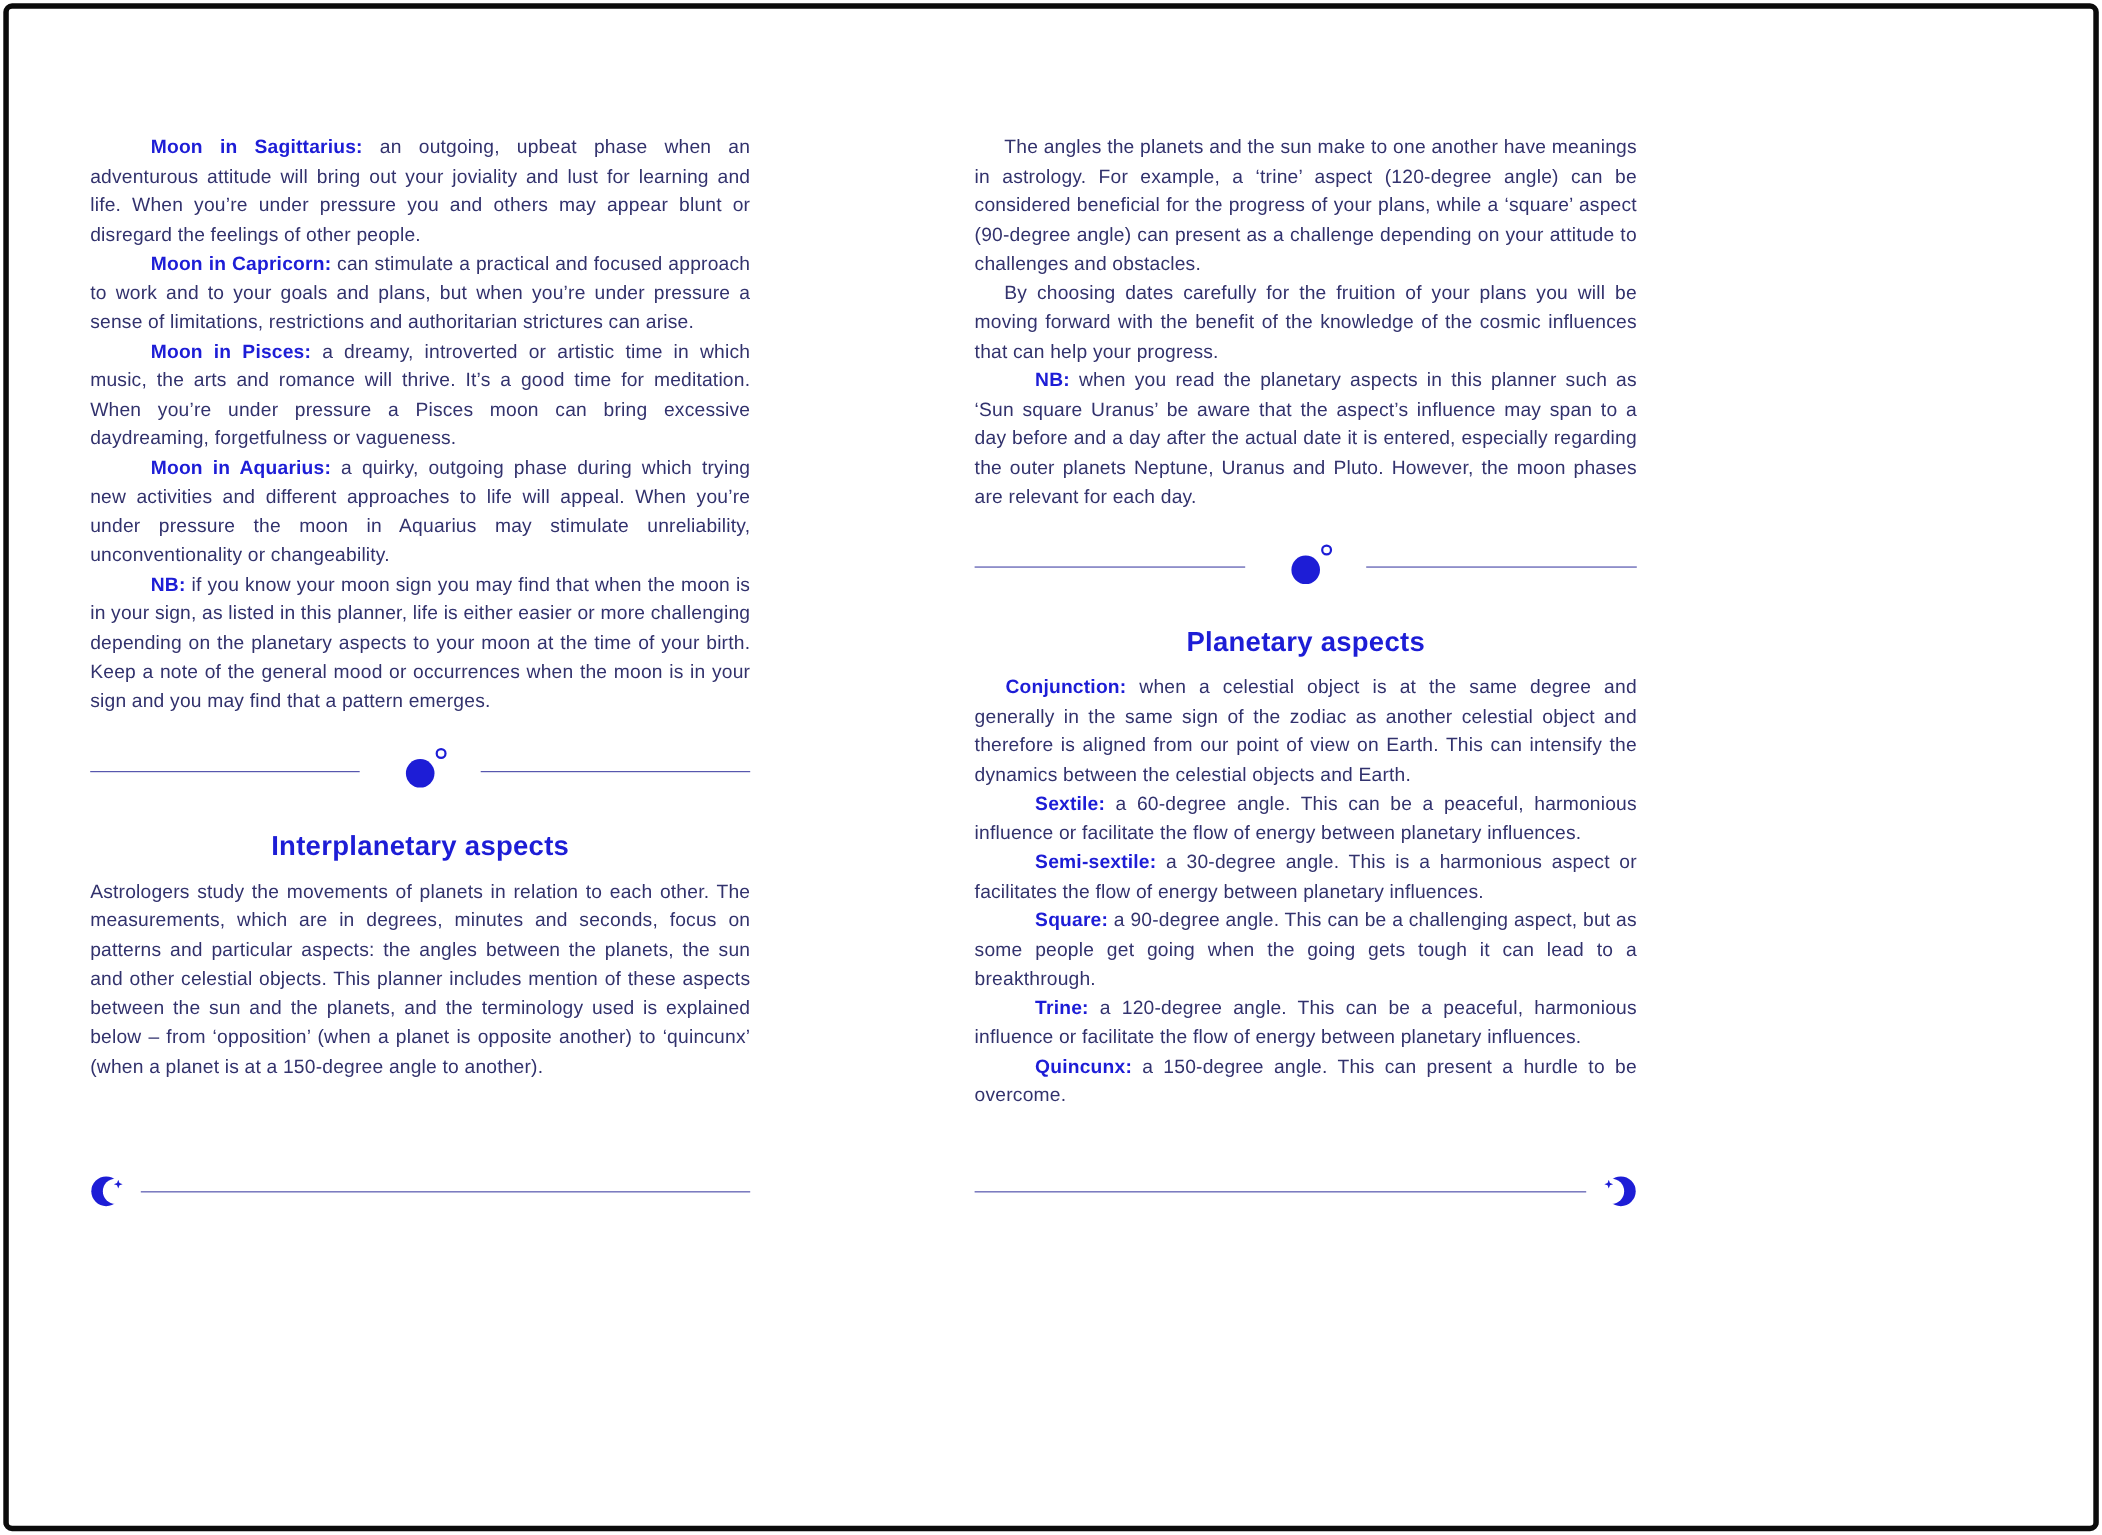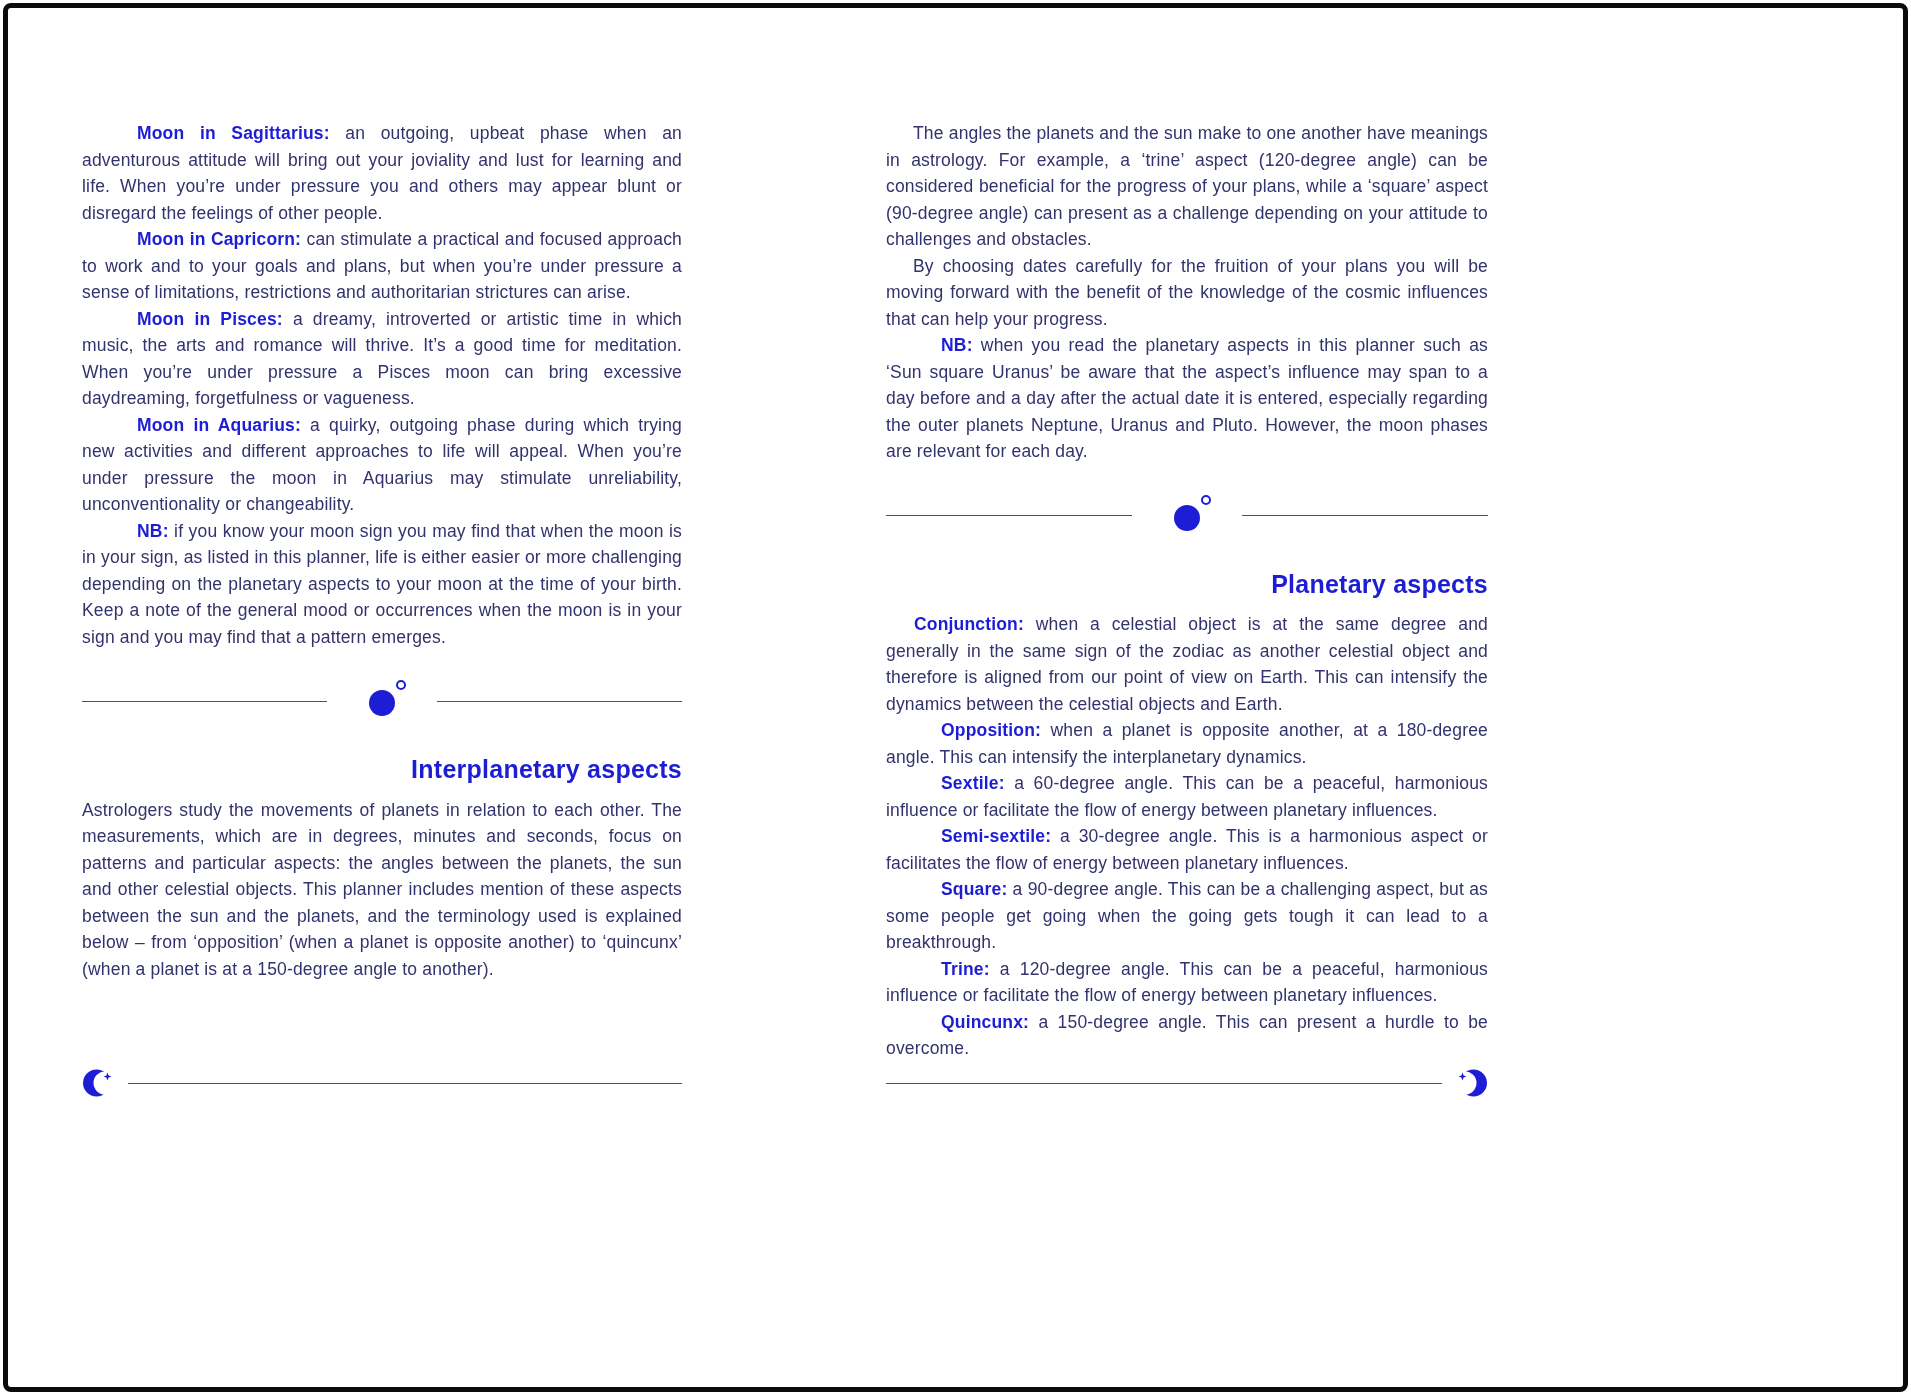--- a/index.html
+++ b/index.html
@@ -28,21 +28,21 @@
     letter-spacing: 0.01em;
   }
   .page-left  { left: 82px;  top: 120px; width: 600px; }
   .page-right { left: 886px; top: 120px; width: 602px; }
   .para { text-align: justify; }
   .para.indent { text-indent: 27px; }
   .lead { color: var(--accent, #1d1dd6); font-weight: 700; margin-left: 28px; }
   .section-heading {
     color: var(--accent, #1d1dd6);
     font-size: 25px; font-weight: 700;
-    text-align: right;
+    text-align: center;
     margin: 0 0 14px 0;
     letter-spacing: 0.01em;
   }
   .divider {
     display: flex; align-items: center;
     margin: 36px 0 40px 0;
     height: 30px;
   }
   .divider .rule { flex: 1; height: 1px; background: #4545a6; }
   .orb-wrap { position: relative; width: 26px; height: 26px; margin: 0 42px; }
@@ -114,21 +114,20 @@
         <span class="orb"></span>
         <span class="orb-ring"></span>
       </span>
       <span class="rule"></span>
     </div>
 
     <h2 class="section-heading">Planetary aspects</h2>
 
     <p class="para"><span class="lead">Conjunction:</span> <span>when a celestial object is at the same degree and generally in the same sign of the zodiac as another celestial object and therefore is aligned from our point of view on Earth. This can intensify the dynamics between the celestial objects and Earth.</span></p>
 
-    <p class="para indent"><span class="lead">Opposition:</span> <span>when a planet is opposite another, at a 180-degree angle. This can intensify the interplanetary dynamics.</span></p>
 
     <p class="para indent"><span class="lead">Sextile:</span> <span>a 60-degree angle. This can be a peaceful, harmonious influence or facilitate the flow of energy between planetary influences.</span></p>
 
     <p class="para indent"><span class="lead">Semi-sextile:</span> <span>a 30-degree angle. This is a harmonious aspect or facilitates the flow of energy between planetary influences.</span></p>
 
     <p class="para indent"><span class="lead">Square:</span> <span>a 90-degree angle. This can be a challenging aspect, but as some people get going when the going gets tough it can lead to a breakthrough.</span></p>
 
     <p class="para indent"><span class="lead">Trine:</span> <span>a 120-degree angle. This can be a peaceful, harmonious influence or facilitate the flow of energy between planetary influences.</span></p>
 
     <p class="para indent"><span class="lead">Quincunx:</span> <span>a 150-degree angle. This can present a hurdle to be overcome.</span></p>

